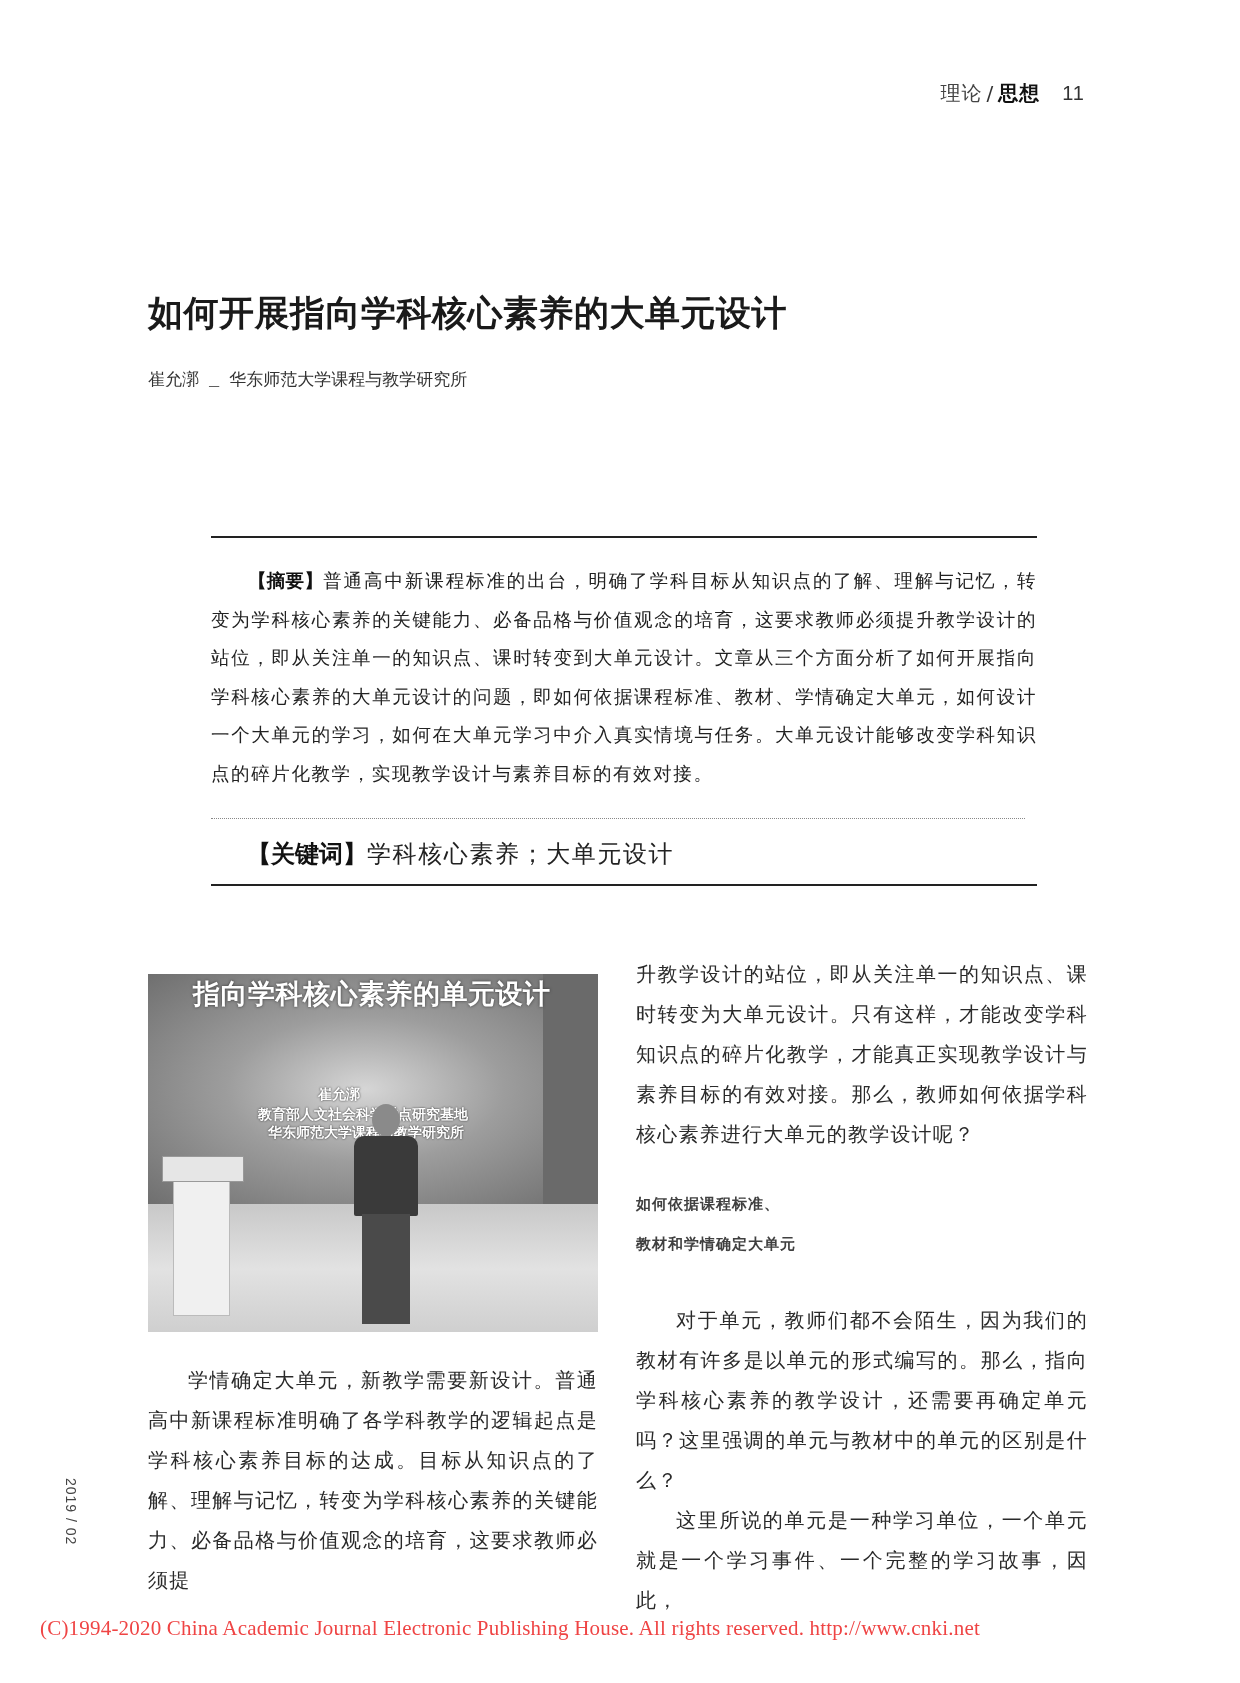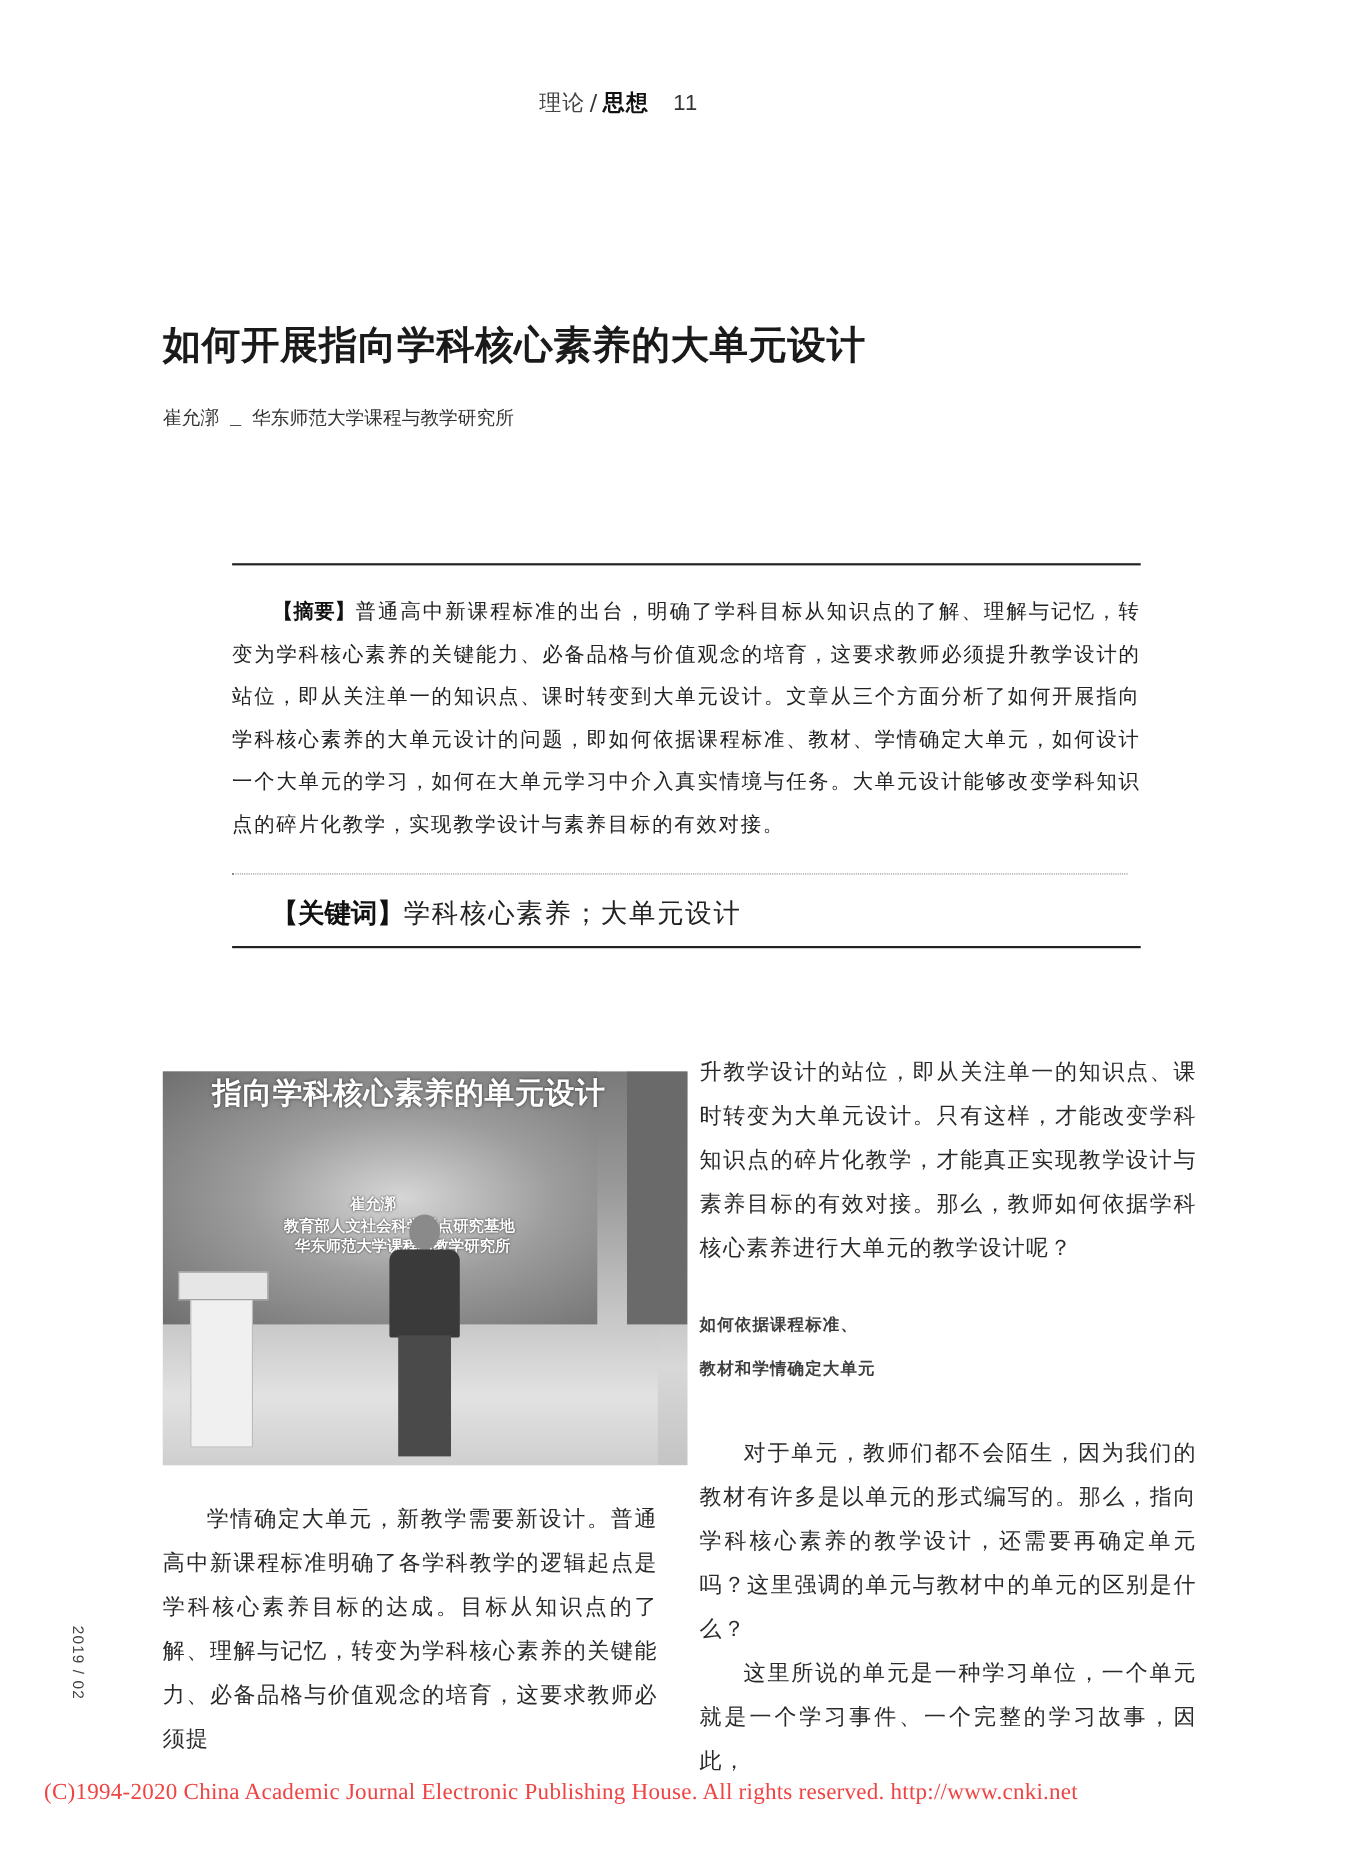--- a/index.html
+++ b/index.html
@@ -2,40 +2,40 @@
 <html><head>
   <meta charset="utf-8">
   <style>
     html, body { margin: 0; padding: 0; background: #ffffff; }
     body {
       width: 1240px; height: 1683px; position: relative; overflow: hidden;
       font-family: "DejaVu Sans", sans-serif; color: #222;
     }
     .running-head {
       position: absolute; top: 80px; left: 0; width: 1085px;
-      text-align: center; font-size: 20px; color: #444; letter-spacing: 1px; margin-left: 20px;
+      text-align: right; font-size: 20px; color: #444; letter-spacing: 1px;
     }
     .running-head .sec { color: #444; }
     .running-head .slash { color: #333; margin: 0 4px; }
     .running-head .bold { font-weight: bold; color: #111; }
     .running-head .page-num { margin-left: 22px; color: #333; font-family: "Liberation Sans", sans-serif; }
 
     .title {
       position: absolute; top: 290px; left: 148px;
       font-size: 35px; font-weight: bold; color: #1a1a1a; letter-spacing: 0.5px;
       font-family: "DejaVu Sans", sans-serif;
     }
     .byline {
       position: absolute; top: 368px; left: 148px; font-size: 17px; color: #333;
       font-family: Liberation Mono, monospace;
     }
     .byline .sep { margin: 0 10px; }
 
     .abstract-box {
-      position: absolute; top: 512px; left: 211px; width: 826px; height: 320px;
+      position: absolute; top: 536px; left: 211px; width: 826px; height: 320px;
     }
     .rule-top { position: absolute; top: 0; left: 0; width: 826px; border-top: 2px solid #222; }
     .rule-bottom { position: absolute; top: 348px; left: 0; width: 826px; border-top: 2px solid #222; }
     .rule-dotted { position: absolute; top: 282px; left: 0; width: 814px; border-top: 1px dotted #888; }
     .abstract-text {
       position: absolute; top: 26px; left: 0; width: 826px;
       font-family: "DejaVu Serif", serif; font-size: 18.5px; line-height: 38.5px;
       color: #222; text-align: justify; text-indent: 2em; letter-spacing: 1.6px;
     }
     .abstract-text .label, .keywords .label {
@@ -44,21 +44,20 @@
     }
     .keywords {
       position: absolute; top: 302px; left: 36px;
       font-family: "DejaVu Serif", serif; font-size: 24px; color: #222; letter-spacing: 1.6px;
     }
 
     .photo {
       position: absolute; top: 974px; left: 148px; width: 450px; height: 358px;
       background: linear-gradient(180deg, #7a7a7a 0%, #9a9a9a 30%, #bdbdbd 55%, #d8d8d8 75%, #c4c4c4 100%);
       overflow: hidden;
-      padding-left: 27px;
     }
     .photo .screen {
       position: absolute; left: 0; top: 0; width: 395px; height: 230px;
       background: radial-gradient(ellipse at 55% 50%, #d6d6d6 0%, #9d9d9d 45%, #6f6f6f 100%);
     }
     .photo .screen-title {
       position: absolute; top: 2px; left: 45px; font-size: 27px; font-weight: bold; color: #fff;
       text-shadow: 0 0 3px #333; letter-spacing: 0.5px;
     }
     .photo .screen-line {

